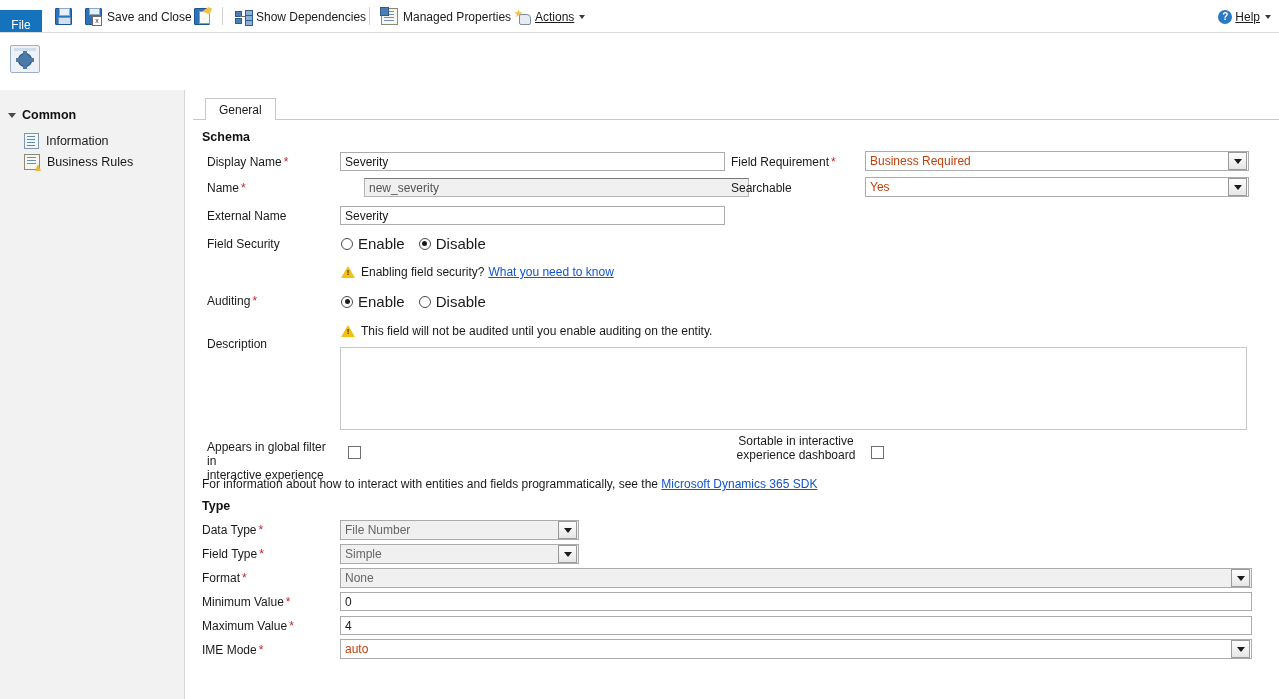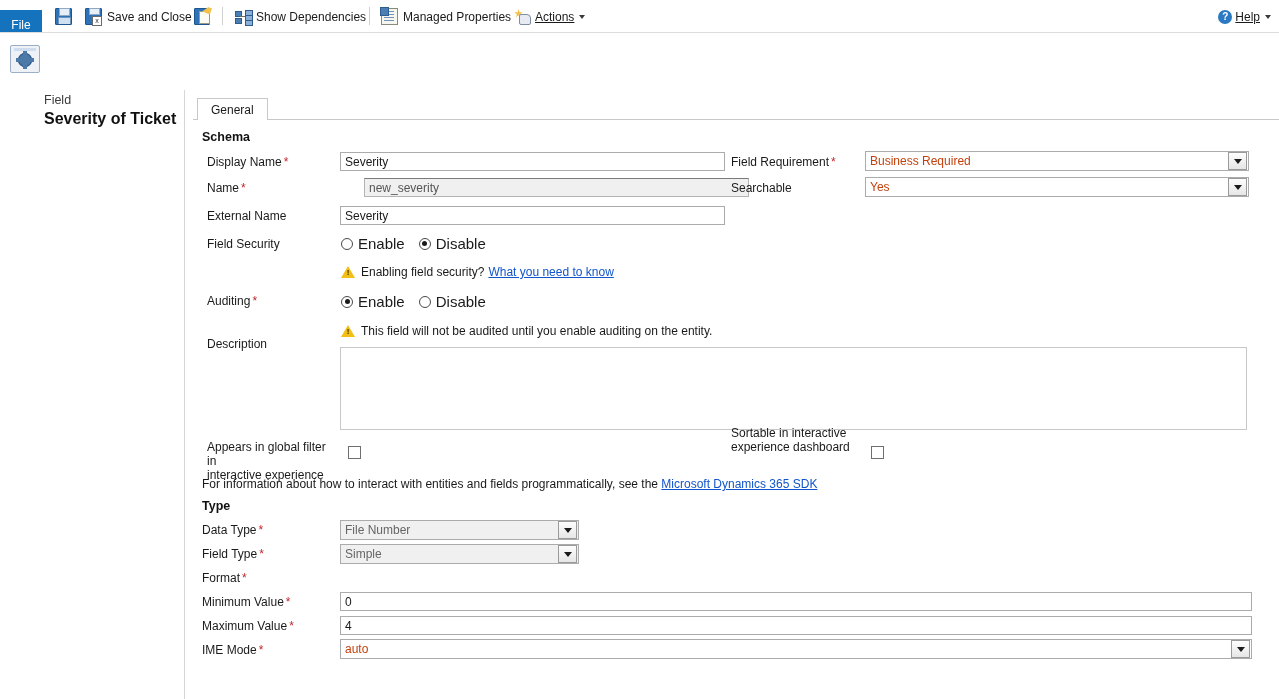--- a/index.html
+++ b/index.html
@@ -90,21 +90,21 @@
      box-shadow:0 3px 0 #5b87b3,0 6px 0 #5b87b3,0 9px 0 #5b87b3;}
   .ico-br{position:relative;width:14px;height:14px;background:#f7f7ef;border:1px solid #8a8a7a;}
   .ico-br:before{content:"";position:absolute;left:2px;top:2px;width:9px;height:1px;background:#6c8fb8;
      box-shadow:0 3px 0 #6c8fb8,0 6px 0 #6c8fb8;}
   .ico-br:after{content:"";position:absolute;right:-2px;bottom:-2px;width:0;height:0;
      border-left:3px solid transparent;border-right:3px solid transparent;border-bottom:7px solid #e8b93a;}
 
   
   .content{position:absolute;left:193px;top:90px;width:1086px;height:609px;background:#fff;overflow:hidden;}
   .tabstrip{position:absolute;left:0;top:8px;width:1086px;height:22px;}
-  .tab{position:absolute;left:4px;top:0;height:21px;padding:0 13px;display:flex;align-items:center;
+  .tab{position:absolute;left:12px;top:0;height:21px;padding:0 13px;display:flex;align-items:center;
      font-size:12px;color:#1a1a1a;background:#fff;border:1px solid #c8c8c8;border-bottom:none;cursor:pointer;}
   .tabline{position:absolute;left:0;top:21px;width:1086px;height:1px;background:#c8c8c8;}
 
   .sect-title{position:absolute;font-size:12.5px;font-weight:bold;color:#111;}
   .flabel{position:absolute;font-size:12px;color:#1a1a1a;white-space:nowrap;}
   .req{color:#c0272d;margin-left:2px;font-size:12px;}
 
   .tinput{position:absolute;height:19px;border:1px solid #ababab;background:#fff;font-size:12px;
      color:#1a1a1a;padding:0 4px;box-sizing:border-box;font-family:"Liberation Sans",sans-serif;
      display:flex;align-items:center;}
@@ -198,20 +198,34 @@
 
   <div class="header">
     <div class="hdr-icon">
       <span class="hdr-gear"></span>
     </div>
     <div class="hdr-sub">Field</div>
     <div class="hdr-title">Severity of Ticket</div>
     <div class="solution">Working on solution: Default Solution</div>
   </div>
 
+  <div class="sidebar">
+    <div class="sb-group">
+      <span class="sb-arrow"></span>
+      <span class="sb-group-lbl">Common</span>
+    </div>
+    <div class="sb-item" style="top:42px;">
+      <span class="ico-info"></span>
+      <span class="txt">Information</span>
+    </div>
+    <div class="sb-item" style="top:63px;">
+      <span class="ico-br"></span>
+      <span class="txt">Business Rules</span>
+    </div>
+  </div>
   <div class="sb-divider"></div>
 
   <div class="content">
 
     <div class="tabstrip">
       <div class="tabline"></div>
       <div class="tab">General</div>
     </div>
 
     <div class="sect-title" style="left:9px;top:40px;">Schema</div>
@@ -286,21 +300,21 @@
 
     <div class="flabel" style="left:14px;top:247px;">Description</div>
     <div class="tarea" style="left:147px;top:257px;width:907px;height:83px;"></div>
 
     <div class="twoline" style="left:14px;top:350px;width:130px;">
       <span>Appears in global filter in</span><br>
       <span>interactive experience</span>
     </div>
     <div class="cbox" style="left:155px;top:356px;"></div>
 
-    <div class="twoline" style="left:538px;top:336px;width:130px;">
+    <div class="twoline" style="left:538px;top:344px;width:130px;text-align:center;">
       <span>Sortable in interactive</span><br>
       <span>experience dashboard</span>
     </div>
     <div class="cbox" style="left:678px;top:356px;"></div>
 
     <div class="infoline" style="left:9px;top:387px;">
       <span>For information about how to interact with entities and fields programmatically, see the</span>
       <a class="lnk">Microsoft Dynamics 365 SDK</a>
     </div>
 
@@ -322,20 +336,26 @@
     <div class="sel ro" style="left:147px;top:454px;width:239px;">
       <span class="val">Simple</span>
       <span class="sel-btn">
           <i></i>
         </span>
     </div>
 
     <div class="flabel" style="left:9px;top:481px;">
       <span>Format</span><span class="req">*</span>
     </div>
+    <div class="sel ro" style="left:147px;top:478px;width:912px;">
+      <span class="val">None</span>
+      <span class="sel-btn">
+          <i></i>
+        </span>
+    </div>
 
     <div class="flabel" style="left:9px;top:505px;">
       <span>Minimum Value</span><span class="req">*</span>
     </div>
     <div class="tinput" style="left:147px;top:502px;width:912px;">0</div>
 
     <div class="flabel" style="left:9px;top:529px;">
       <span>Maximum Value</span><span class="req">*</span>
     </div>
     <div class="tinput" style="left:147px;top:526px;width:912px;">4</div>

